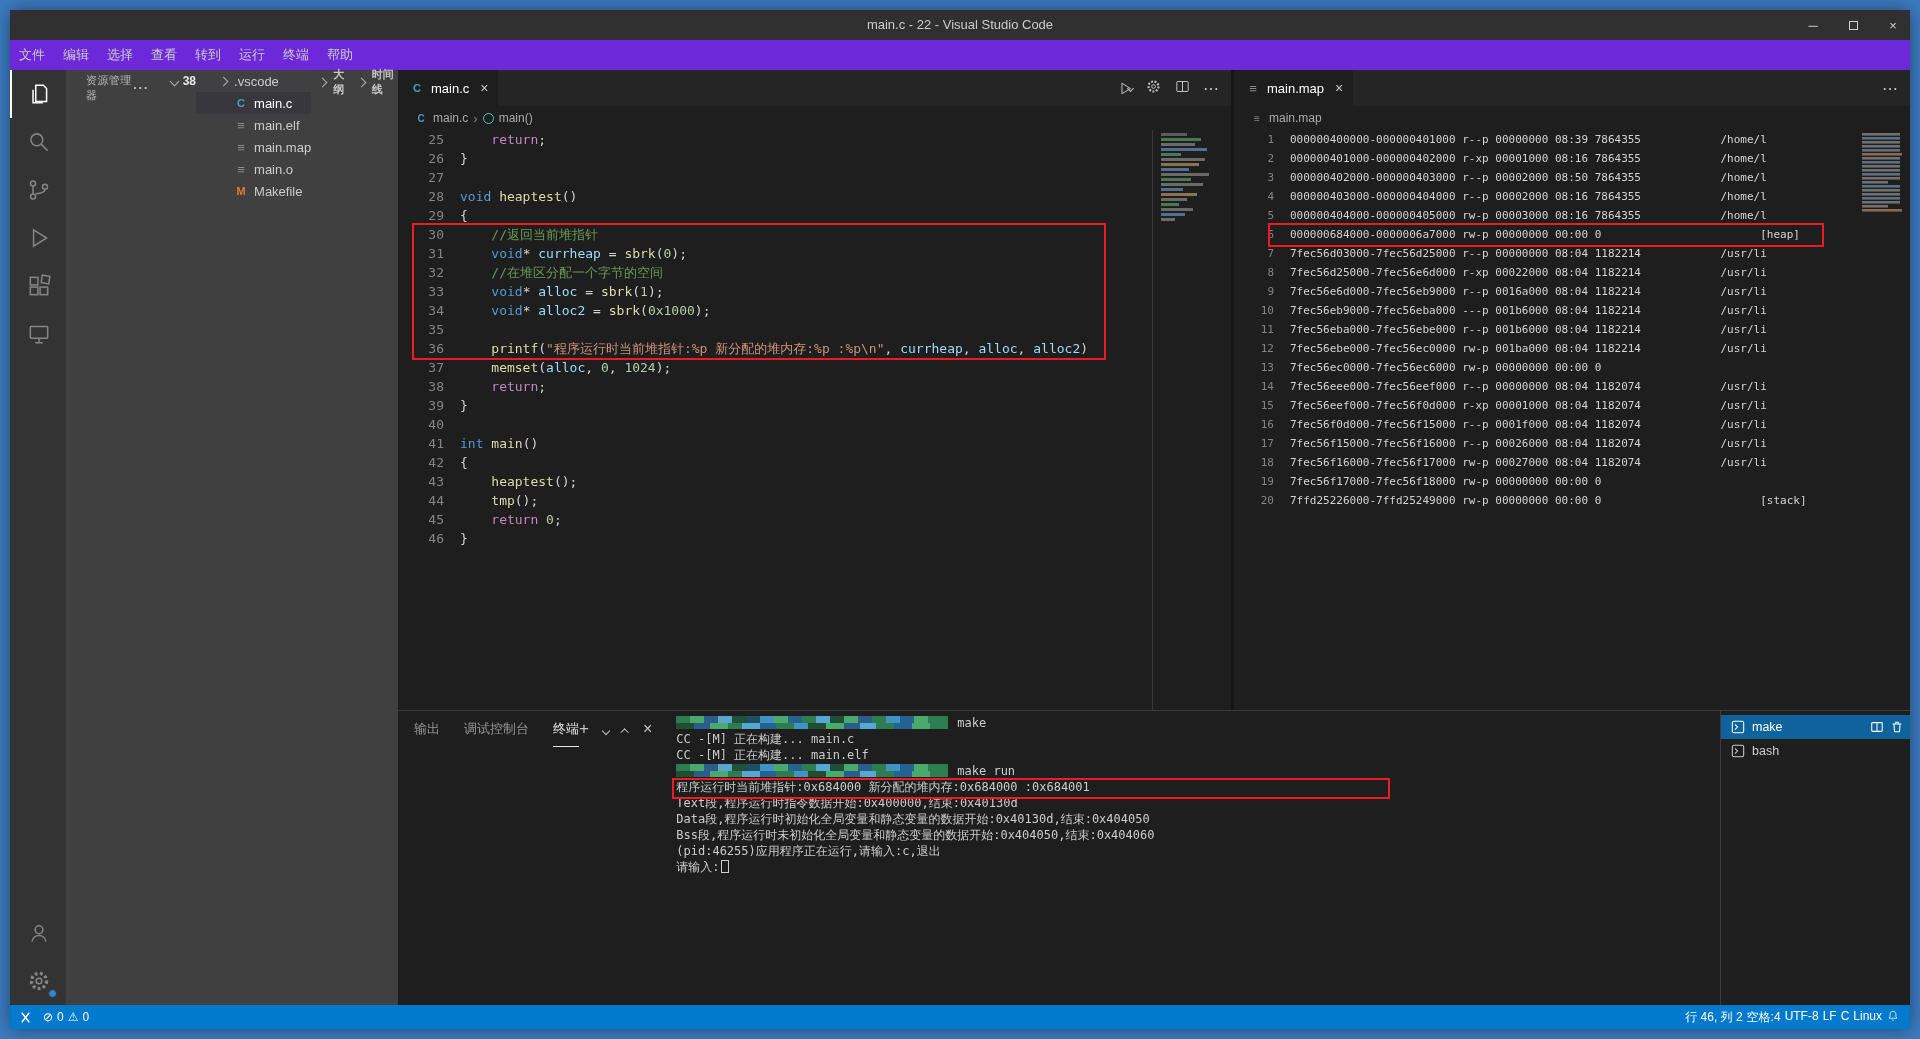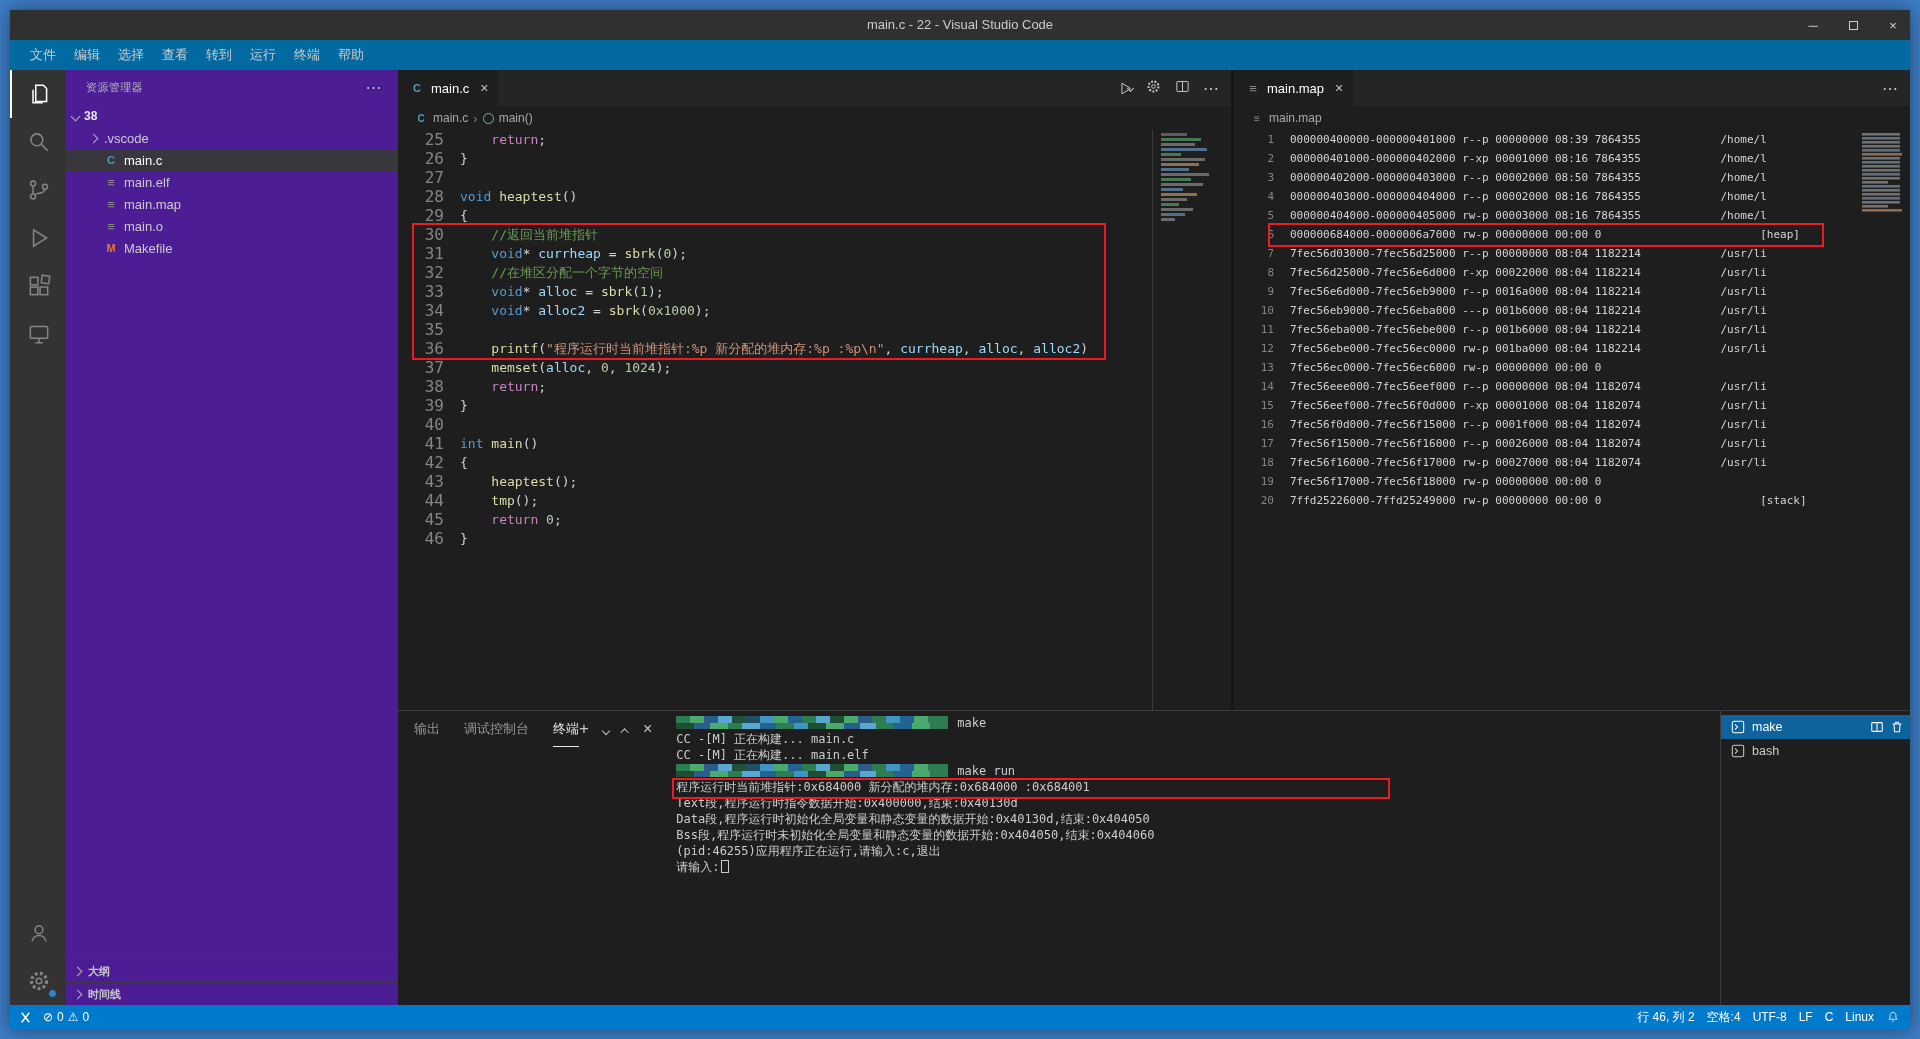--- a/index.html
+++ b/index.html
@@ -8,35 +8,35 @@
   .window { position:absolute; inset:10px; background:#1e1e1e; display:flex; flex-direction:column; box-shadow:0 0 18px rgba(0,0,0,.45); }
 
   
   .titlebar { height:30px; background:#303031; color:#cccccc; position:relative; flex:none; }
   .titlebar .title { position:absolute; left:0; right:0; top:0; line-height:30px; text-align:center; font-size:13px; color:#cccccc; }
   .win-controls { position:absolute; right:10px; top:0; height:30px; display:flex; align-items:center; gap:26px; color:#cfcfcf; font-size:13px; }
   .wc { cursor:default; width:14px; text-align:center; }
   .maxbox { display:inline-block; width:9px; height:9px; border:1px solid #cfcfcf; }
 
   
-  .menubar { height:30px; background:#0369a1; display:flex; align-items:flex-end; padding-left:11px; flex:none; }
+  .menubar { height:30px; background:#6d28d9; display:flex; align-items:flex-end; padding-left:0; flex:none; }
   .menu-item { color:#cccccc; font-size:13px; padding:0 9px; line-height:30px; cursor:default; }
 
   .main { flex:1; display:flex; min-height:0; }
 
   
   .activitybar { width:56px; background:#333333; display:flex; flex-direction:column; align-items:stretch; flex:none; }
   .ab-item { height:48px; display:flex; align-items:center; justify-content:center; color:#858585; position:relative; border-left:2px solid transparent; }
   .ab-item.active { color:#ffffff; border-left:2px solid #ffffff; }
   .ab-item svg { width:26px; height:26px; stroke:currentColor; fill:none; stroke-width:1.4; }
   .ab-bottom { margin-top:auto; }
   .badge { position:absolute; right:9px; bottom:7px; width:9px; height:9px; border-radius:50%; background:#2f86d2; border:1px solid #333; }
 
   
-  .sidebar { width:332px; background:#4c1d95; color:#cccccc; display:flex; flex-direction:column; flex:none; font-size:13px; }
+  .sidebar { width:332px; background:#404040; color:#cccccc; display:flex; flex-direction:row; flex:none; font-size:13px; }
   .sb-header { height:35px; display:flex; align-items:center; justify-content:space-between; padding:0 16px 0 20px; font-size:11px; color:#b8b8b8; letter-spacing:.4px; }
   .more-glyph { font-size:16px; color:#c5c5c5; cursor:pointer; }
   .sb-root { height:22px; display:flex; align-items:center; gap:5px; padding-left:6px; font-weight:bold; font-size:12px; color:#e8e8e8; cursor:pointer; }
   .chev { display:inline-block; width:7px; height:7px; border-right:1.4px solid #b0b0b0; border-bottom:1.4px solid #b0b0b0; transform:rotate(-45deg); flex:none; }
   .chev.down { transform:rotate(45deg); }
   .tree-row { height:22px; display:flex; align-items:center; gap:6px; padding-left:22px; cursor:pointer; color:#cccccc; }
   .tree-row.sel { background:#37373d; color:#ffffff; }
   .tree-row .chevslot { width:10px; display:flex; justify-content:center; flex:none; }
   .ficon { width:14px; text-align:center; font-weight:bold; font-size:11px; flex:none; }
   .ficon.c { color:#519aba; }
@@ -60,21 +60,21 @@
   .mini-chev { display:inline-block; width:5px; height:5px; border-right:1.3px solid #c5c5c5; border-bottom:1.3px solid #c5c5c5; transform:rotate(45deg); margin-left:-6px; }
 
   .breadcrumbs { height:24px; display:flex; align-items:center; gap:5px; padding-left:16px; font-size:12px; color:#a9a9a9; flex:none; background:#1e1e1e; }
   .breadcrumbs .ficon { font-size:10px; }
   .bsep { color:#808080; font-size:13px; }
   .symicon { width:11px; height:11px; border:1.4px solid #4ec9b0; border-radius:50%; display:inline-block; }
 
   
   .code-area { flex:1; position:relative; overflow:hidden; font-family:"DejaVu Sans Mono", monospace; }
   .code-line { display:flex; height:19px; line-height:19px; font-size:13px; color:#d4d4d4; }
-  .gutter { width:46px; flex:none; text-align:right; color:#858585; font-size:16px; }
+  .gutter { width:46px; flex:none; text-align:right; color:#858585; font-size:13px; }
   .lc { padding-left:16px; white-space:pre; }
   .tk-p { color:#d4d4d4; } .tk-k { color:#569cd6;text-align:center; } .tk-c { color:#c586c0; }
   .tk-f { color:#dcdcaa; } .tk-v { color:#9cdcfe; } .tk-n { color:#b5cea8; }
   .tk-s { color:#ce9178; } .tk-m { color:#6a9955; }
 
   .map-line { display:flex; height:19px; line-height:19px; font-size:11px; color:#d4d4d4; position:relative; }
   .map-line .gutter { width:40px; font-size:11px; }
   .map-line .lc { padding-left:16px; }
   .map-line.boxed::before { content:""; position:absolute; left:34px; top:-2px; width:552px; height:20px; border:2px solid #ed1c24; z-index:3; }
 
@@ -109,21 +109,21 @@
   .terminal-side { width:190px; border-left:1px solid #3c3c3c; padding-top:4px; flex:none; }
   .tlist-row { height:24px; display:flex; align-items:center; gap:7px; padding:0 6px 0 10px; color:#cccccc; font-size:12.5px; cursor:pointer; }
   .tlist-row.sel { background:#0e639c; color:#ffffff; }
   .tlist-row svg.ticon { width:14px; height:14px; stroke:currentColor; fill:none; stroke-width:1.2; flex:none; }
   .row-acts { margin-left:auto; display:flex; gap:6px; }
   .row-acts svg { width:14px; height:14px; stroke:#ffffff; fill:none; stroke-width:1.2; }
 
   
   .statusbar { height:24px; background:#007acc; color:#ffffff; display:flex; align-items:center; font-size:12px; padding:0 10px 0 8px; flex:none; }
   .sb-left { display:flex; align-items:center; gap:10px; }
-  .sb-right { margin-left:auto; display:flex; align-items:center; gap:12px; }
+  .sb-right { margin-left:auto; display:flex; gap:4px; }
   .stat-grp { display:flex; align-items:center; gap:4px; cursor:pointer; }
   .sb-ic { font-size:12px; }
   .remote svg { width:15px; height:15px; stroke:#ffffff; fill:none; stroke-width:1.6; vertical-align:-3px; }
   .bell svg { width:14px; height:14px; stroke:#ffffff; fill:none; stroke-width:1.3; vertical-align:-2px; }
 </style>
 </head>
 <body>
 
 <div class="window">
 

